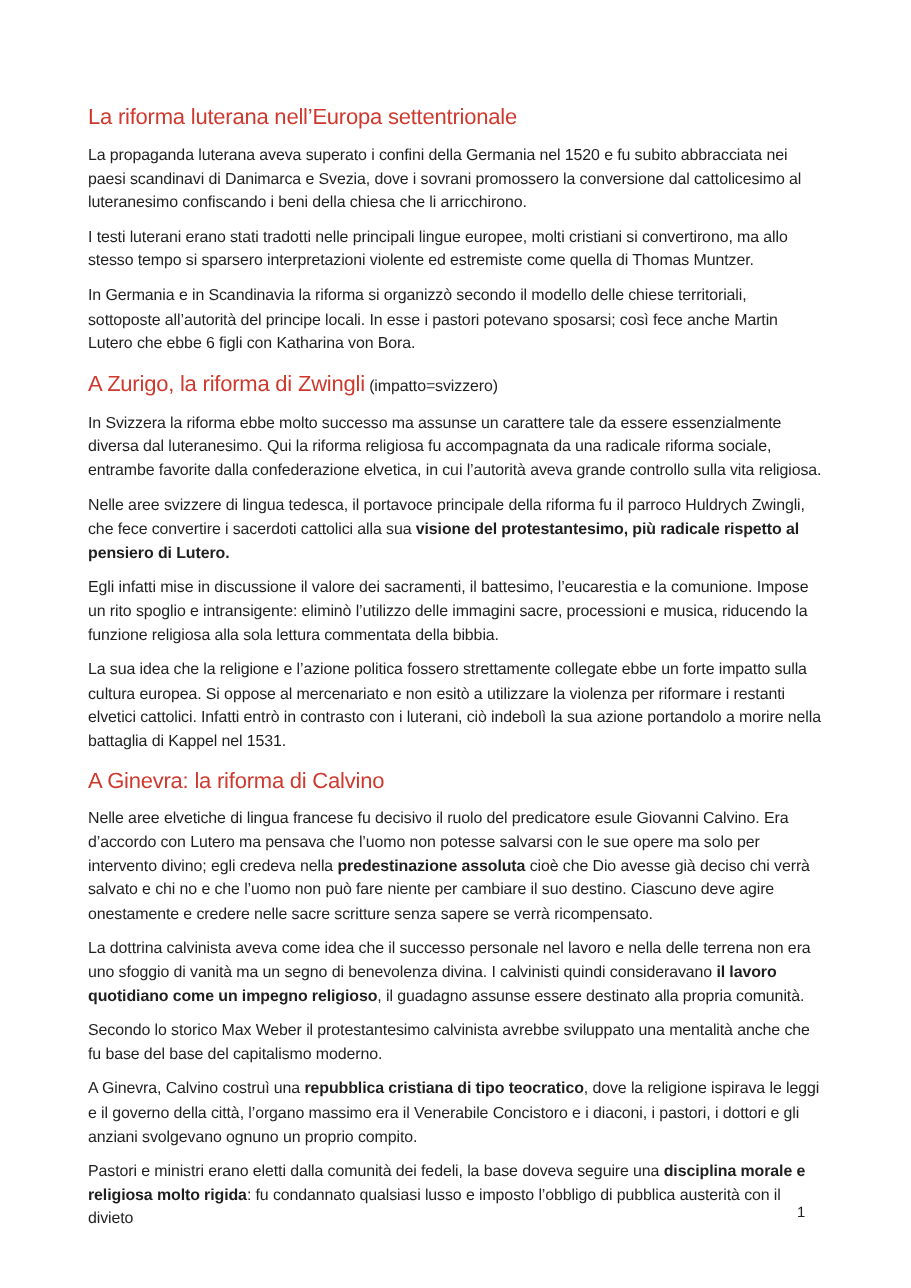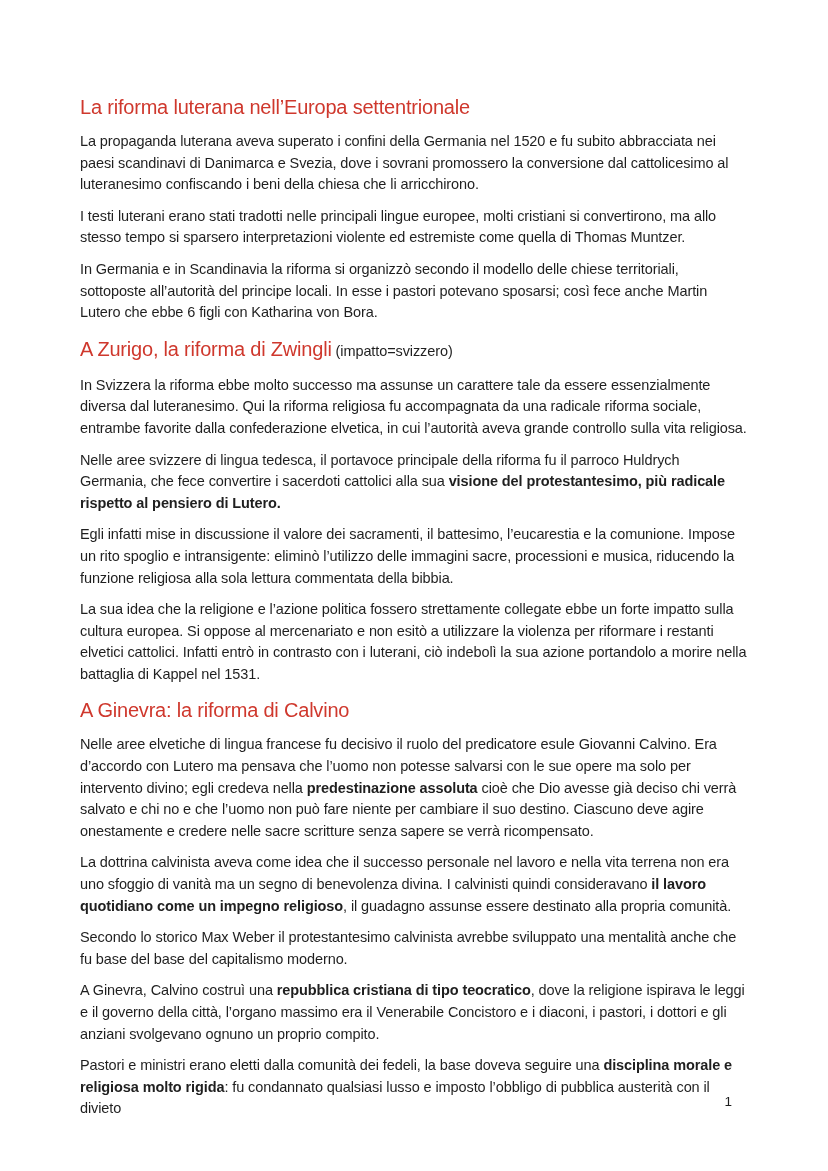--- a/index.html
+++ b/index.html
@@ -53,24 +53,24 @@
 <body>
 
 <div class="page">
   <main class="doc-body">
       <h2 class="doc-heading"><span>La riforma luterana nell’Europa settentrionale</span></h2>
       <p class="doc-paragraph"><span>La propaganda luterana aveva superato i confini della Germania nel 1520 e fu subito abbracciata nei paesi scandinavi di Danimarca e Svezia, dove i sovrani promossero la conversione dal cattolicesimo al luteranesimo confiscando i beni della chiesa che li arricchirono.</span></p>
       <p class="doc-paragraph"><span>I testi luterani erano stati tradotti nelle principali lingue europee, molti cristiani si convertirono, ma allo stesso tempo si sparsero interpretazioni violente ed estremiste come quella di Thomas Muntzer.</span></p>
       <p class="doc-paragraph"><span>In Germania e in Scandinavia la riforma si organizzò secondo il modello delle chiese territoriali, sottoposte all’autorità del principe locali. In esse i pastori potevano sposarsi; così fece anche Martin Lutero che ebbe 6 figli con Katharina von Bora.</span></p>
       <h2 class="doc-heading"><span>A Zurigo, la riforma di Zwingli</span><span class="heading-note"> (impatto=svizzero)</span></h2>
       <p class="doc-paragraph"><span>In Svizzera la riforma ebbe molto successo ma assunse un carattere tale da essere essenzialmente diversa dal luteranesimo. Qui la riforma religiosa fu accompagnata da una radicale riforma sociale, entrambe favorite dalla confederazione elvetica, in cui l’autorità aveva grande controllo sulla vita religiosa.</span></p>
-      <p class="doc-paragraph"><span>Nelle aree svizzere di lingua tedesca, il portavoce principale della riforma fu il parroco Huldrych Germania, che fece convertire i sacerdoti cattolici alla sua </span><b>visione del protestantesimo, più radicale rispetto al pensiero di Lutero.</b></p>
+      <p class="doc-paragraph"><span>Nelle aree svizzere di lingua tedesca, il portavoce principale della riforma fu il parroco Huldrych Zwingli, che fece convertire i sacerdoti cattolici alla sua </span><b>visione del protestantesimo, più radicale rispetto al pensiero di Lutero.</b></p>
       <p class="doc-paragraph"><span>Egli infatti mise in discussione il valore dei sacramenti, il battesimo, l’eucarestia e la comunione. Impose un rito spoglio e intransigente: eliminò l’utilizzo delle immagini sacre, processioni e musica, riducendo la funzione religiosa alla sola lettura commentata della bibbia.</span></p>
       <p class="doc-paragraph"><span>La sua idea che la religione e l’azione politica fossero strettamente collegate ebbe un forte impatto sulla cultura europea. Si oppose al mercenariato e non esitò a utilizzare la violenza per riformare i restanti elvetici cattolici. Infatti entrò in contrasto con i luterani, ciò indebolì la sua azione portandolo a morire nella battaglia di Kappel nel 1531.</span></p>
       <h2 class="doc-heading"><span>A Ginevra: la riforma di Calvino</span></h2>
       <p class="doc-paragraph"><span>Nelle aree elvetiche di lingua francese fu decisivo il ruolo del predicatore esule Giovanni Calvino. Era d’accordo con Lutero ma pensava che l’uomo non potesse salvarsi con le sue opere ma solo per intervento divino; egli credeva nella </span><b>predestinazione assoluta</b><span> cioè che Dio avesse già deciso chi verrà salvato e chi no e che l’uomo non può fare niente per cambiare il suo destino. Ciascuno deve agire onestamente e credere nelle sacre scritture senza sapere se verrà ricompensato.</span></p>
-      <p class="doc-paragraph"><span>La dottrina calvinista aveva come idea che il successo personale nel lavoro e nella vita terrena non era uno sfoggio di vanità ma un segno di benevolenza divina. I calvinisti quindi consideravano </span><b>il lavoro quotidiano come un impegno religioso</b><span>, il guadagno assunse essere destinato alla propria comunità.</span></p>
+      <p class="doc-paragraph"><span>La dottrina calvinista aveva come idea che il successo personale nel lavoro e nella delle terrena non era uno sfoggio di vanità ma un segno di benevolenza divina. I calvinisti quindi consideravano </span><b>il lavoro quotidiano come un impegno religioso</b><span>, il guadagno assunse essere destinato alla propria comunità.</span></p>
       <p class="doc-paragraph"><span>Secondo lo storico Max Weber il protestantesimo calvinista avrebbe sviluppato una mentalità anche che fu base del base del capitalismo moderno.</span></p>
       <p class="doc-paragraph"><span>A Ginevra, Calvino costruì una </span><b>repubblica cristiana di tipo teocratico</b><span>, dove la religione ispirava le leggi e il governo della città, l’organo massimo era il Venerabile Concistoro e i diaconi, i pastori, i dottori e gli anziani svolgevano ognuno un proprio compito.</span></p>
       <p class="doc-paragraph"><span>Pastori e ministri erano eletti dalla comunità dei fedeli, la base doveva seguire una </span><b>disciplina morale e religiosa molto rigida</b><span>: fu condannato qualsiasi lusso e imposto l’obbligo di pubblica austerità con il divieto</span></p>
     </main>
   <div class="page-number">1</div>
 </div>
 
 </body></html>

